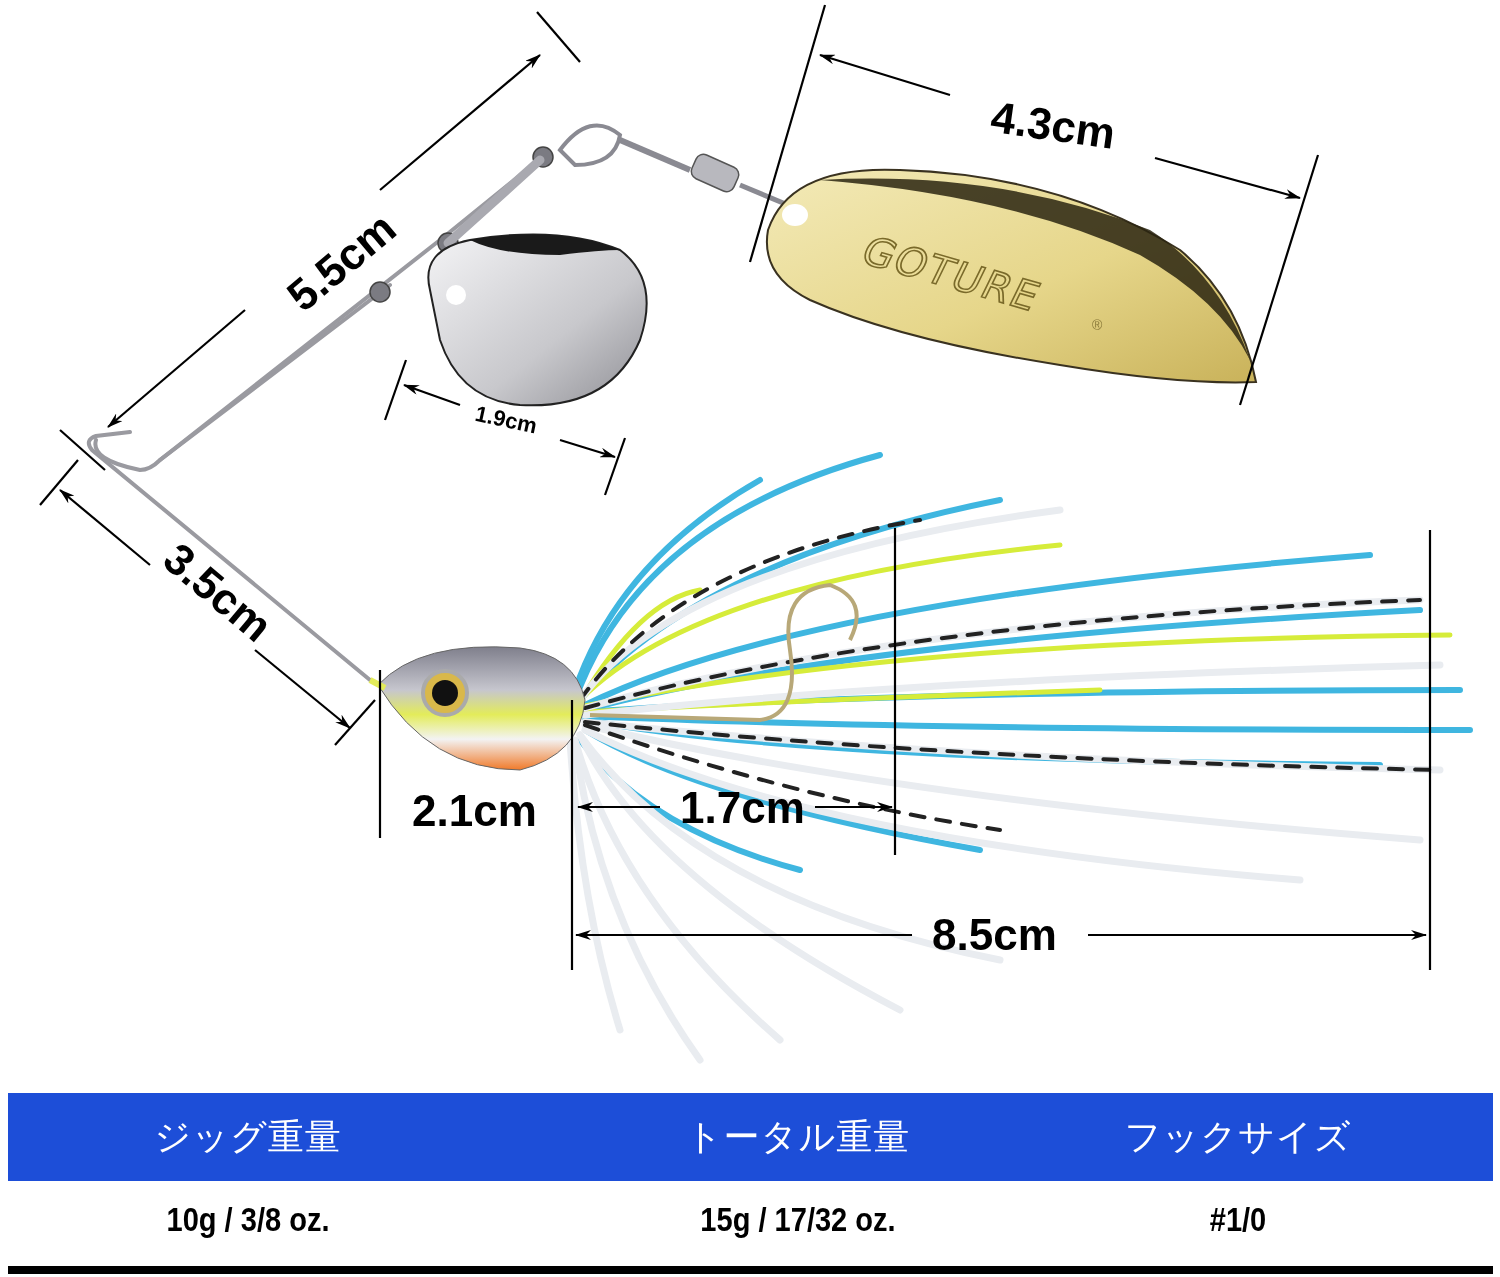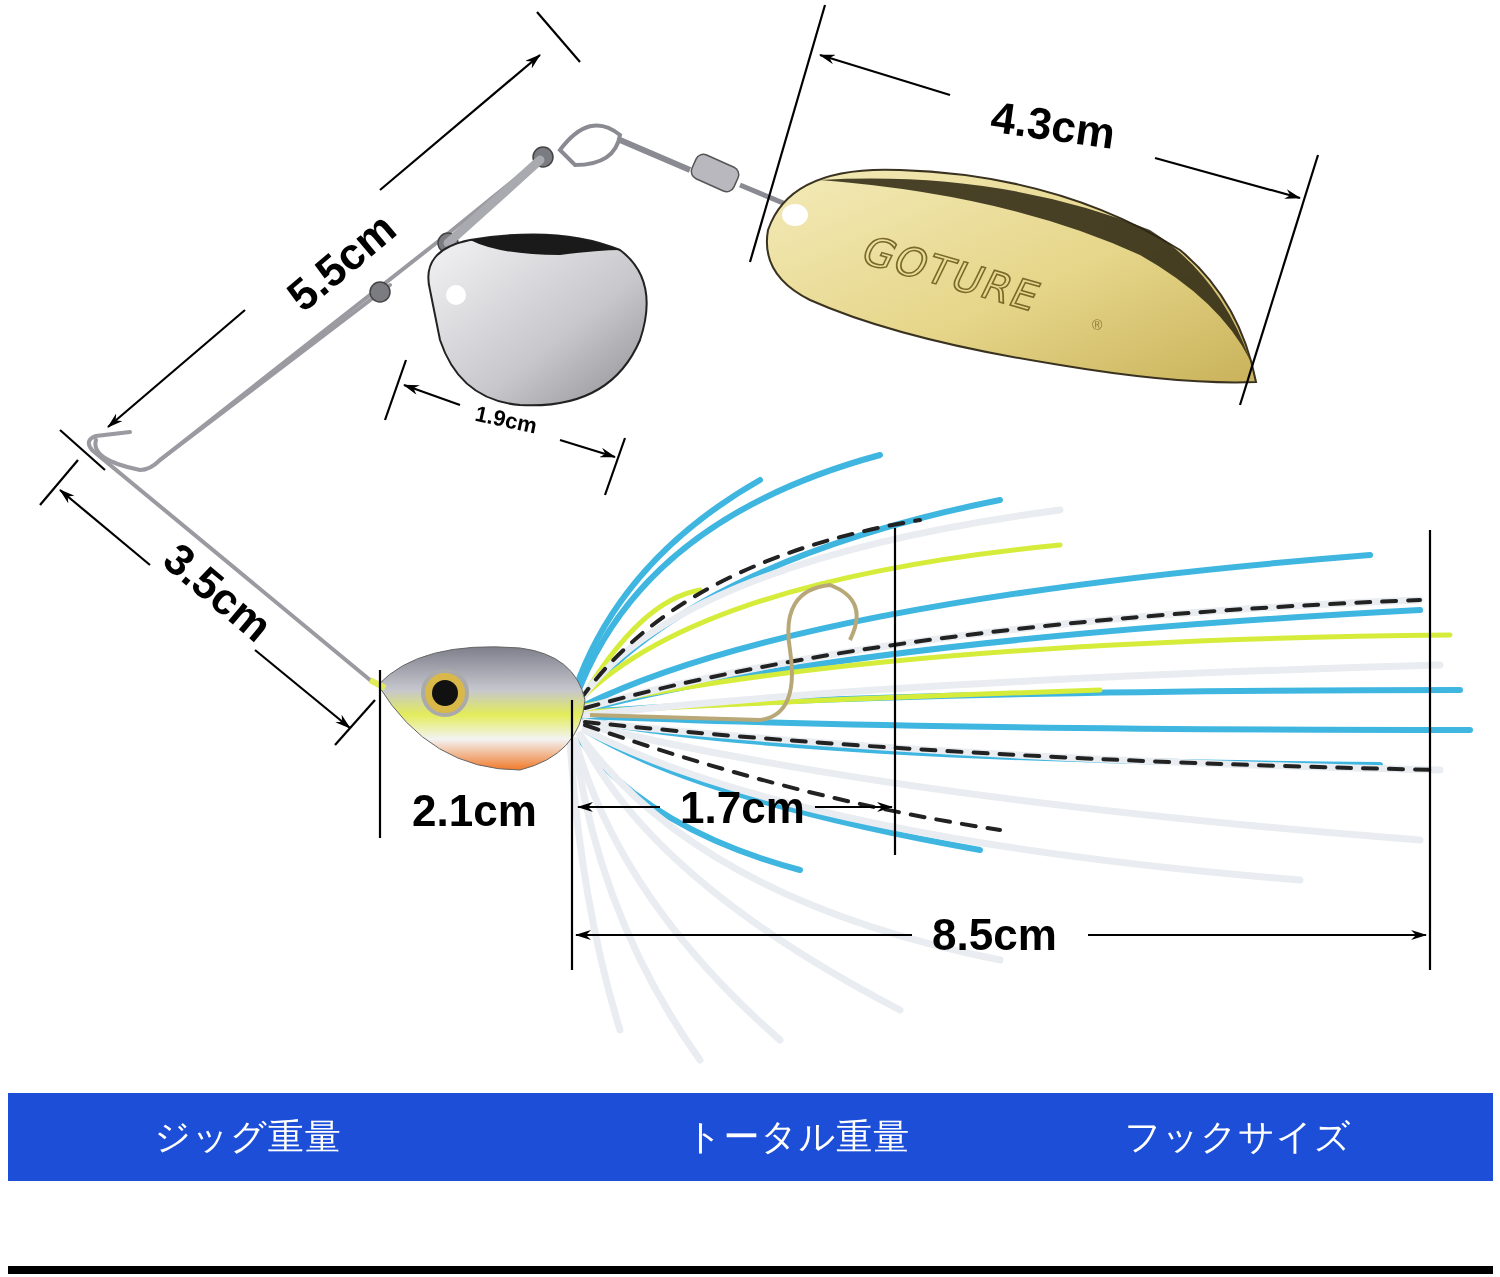--- a/index.html
+++ b/index.html
@@ -167,14 +167,19 @@
   <text class="dim-label" x="680" y="823" font-size="44">1.7cm</text>
   <text class="dim-label" x="932" y="950" font-size="44">8.5cm</text>
 </svg>
 
 <div id="spec-table">
   <div class="spec-head">
     <div class="cell hcell" style="left:60px;width:360px;top:20px;">ジッグ重量</div>
     <div class="cell hcell" style="left:1050px;width:360px;top:20px;">フックサイズ</div>
     <div class="cell hcell" style="left:600px;width:380px;top:20px;">トータル重量</div>
   </div>
+  <div class="spec-row">
+    <div class="cell vcell" style="left:60px;width:360px;top:108px;">10g / 3/8 oz.</div>
+    <div class="cell vcell" style="left:590px;width:400px;top:108px;">15g / 17/32 oz.</div>
+    <div class="cell vcell" style="left:1050px;width:360px;top:108px;">#1/0</div>
+  </div>
 </div>
 <div class="bottom-rule"></div>
 
 </body></html>

